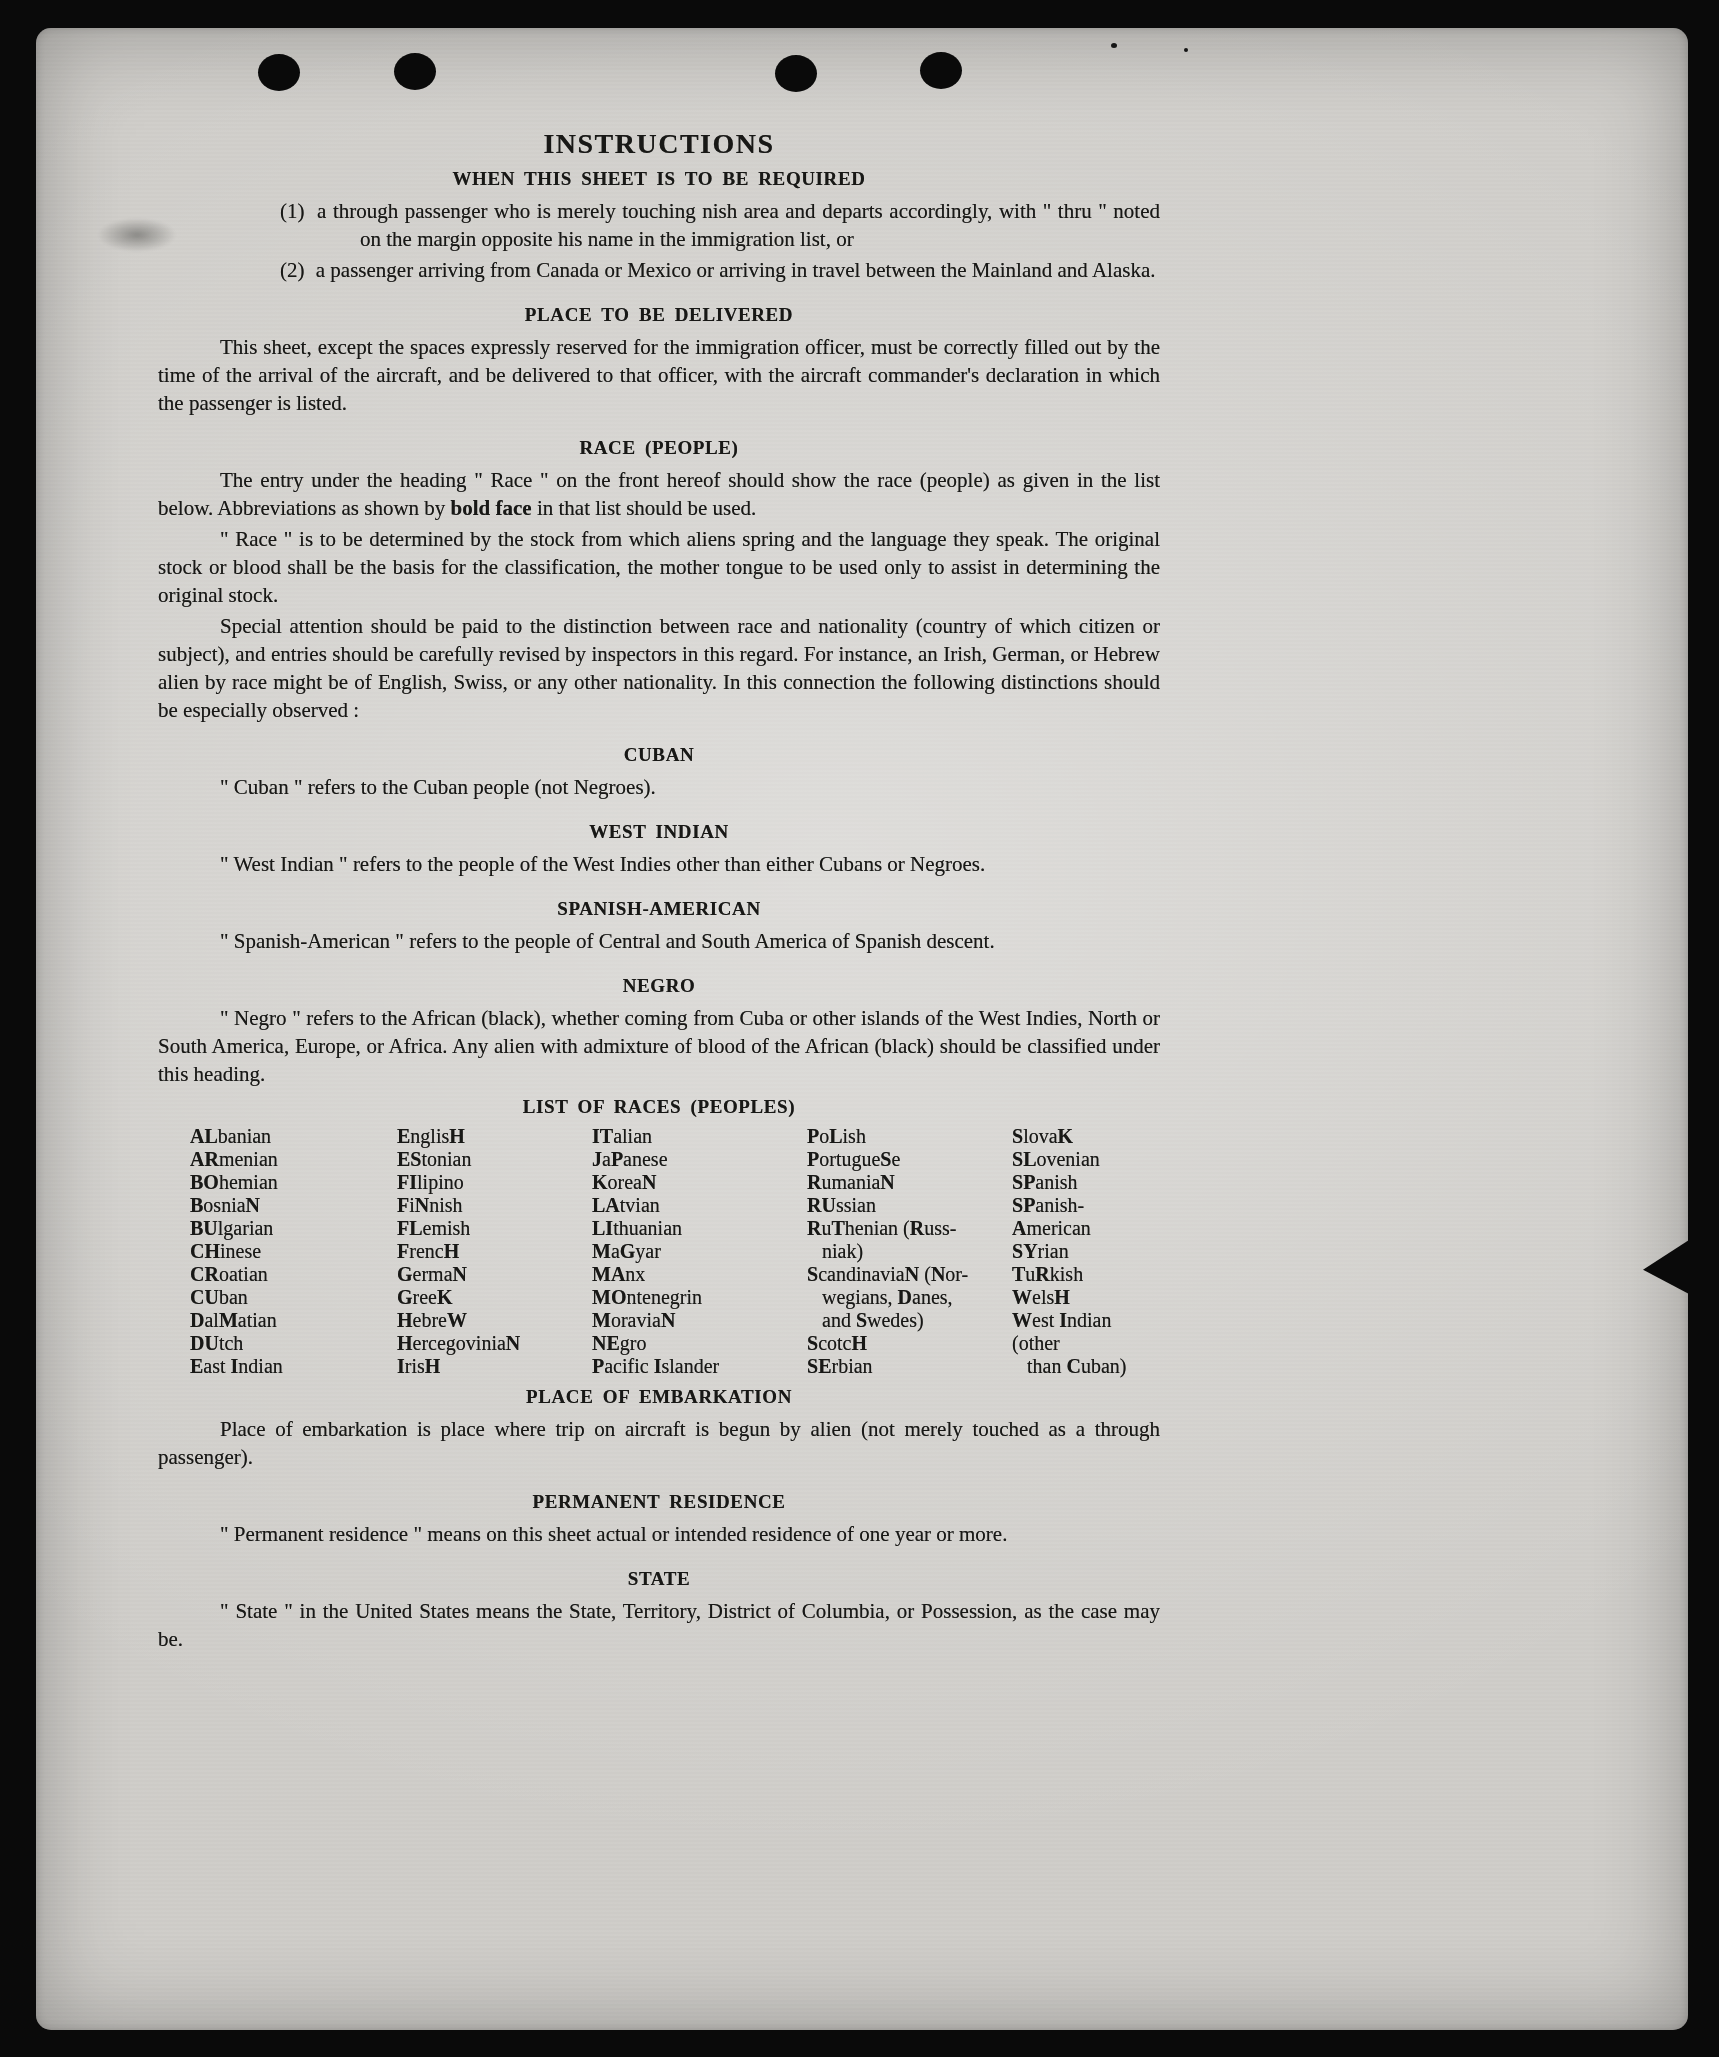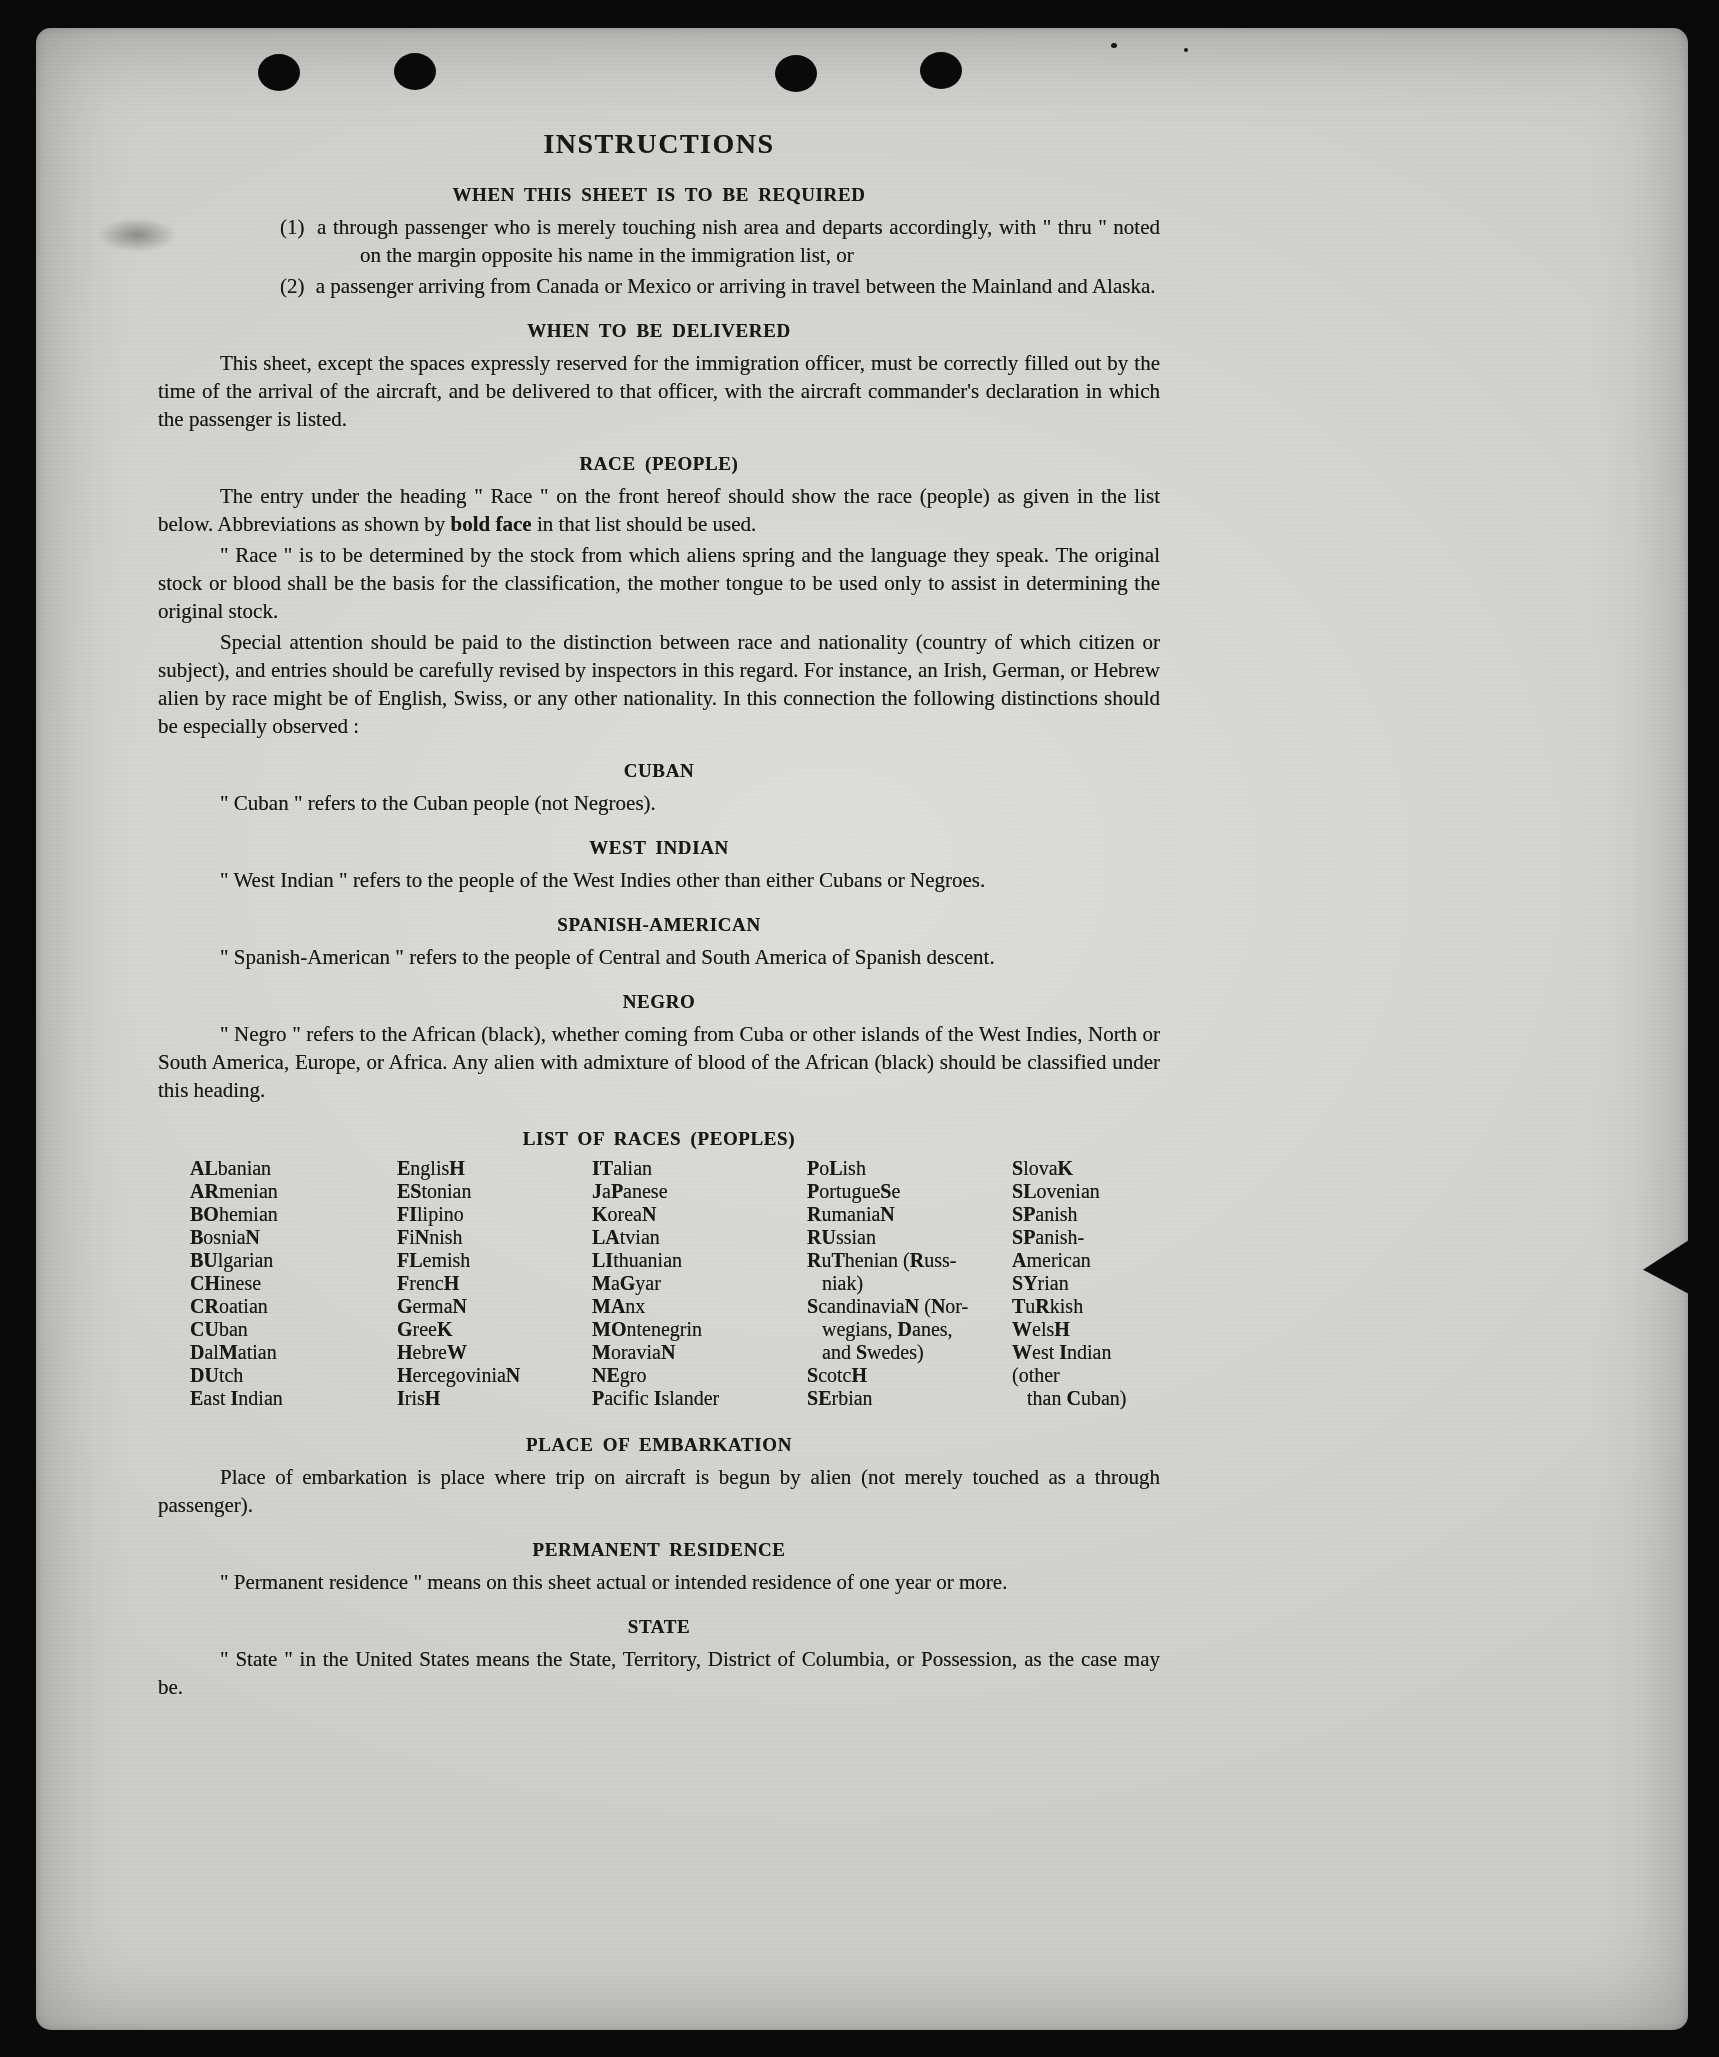--- a/index.html
+++ b/index.html
@@ -27,21 +27,21 @@
   .notch{
     position:absolute;right:-1px;top:1212px;width:46px;height:54px;
     background:#0a0a0a;clip-path:polygon(100% 0, 0 55%, 100% 100%);
   }
   .content{
     position:absolute;left:122px;top:0;width:1002px;
     color:#181816;text-shadow:0 0 0.5px rgba(24,24,22,0.55);
   }
   .title{margin:100px 0 4px;text-align:center;font-size:28px;font-weight:bold;letter-spacing:1.5px;}
   .shead{margin:20px 0 7px;text-align:center;font-size:19px;font-weight:bold;letter-spacing:0.6px;word-spacing:4px;}
-  .shead.tight{margin-top:24px;}
+  .shead.tight{margin-top:8px;}
   .para{font-size:21px;line-height:28px;text-align:justify;text-indent:62px;margin:0 0 3px;}
   .para b{font-weight:bold;}
   .olist{font-size:21px;line-height:28px;text-align:justify;padding-left:202px;text-indent:-80px;margin:3px 0;}
   .olist .num{padding-right:6px;}
   .races{display:flex;margin-top:5px;}
   .races .col{flex:0 0 auto;}
   .col.c1{width:207px}.col.c2{width:195px}.col.c3{width:215px}.col.c4{width:205px}.col.c5{width:180px}
   .race-item{font-size:20px;line-height:23px;white-space:pre-wrap;margin-left:32px;}
   .race-item b{font-weight:bold;}
 </style>
@@ -60,21 +60,21 @@
   <div class="notch"></div>
 
   <div class="content">
 
     <h1 class="title">INSTRUCTIONS</h1>
 
     <h2 class="shead tight">WHEN THIS SHEET IS TO BE REQUIRED</h2>
     <div class="olist"><span class="num">(1)</span> <span>a through passenger who is merely touching nish area and departs accordingly, with " thru " noted on the margin opposite his name in the immigration list, or</span></div>
     <div class="olist"><span class="num">(2)</span> <span>a passenger arriving from Canada or Mexico or arriving in travel between the Mainland and Alaska.</span></div>
 
-    <h2 class="shead">WHEN TO BE DELIVERED</h2>
+    <h2 class="shead">PLACE TO BE DELIVERED</h2>
     <p class="para">This sheet, except the spaces expressly reserved for the immigration officer, must be correctly filled out by the time of the arrival of the aircraft, and be delivered to that officer, with the aircraft commander's declaration in which the passenger is listed.</p>
 
     <h2 class="shead">RACE (PEOPLE)</h2>
     <p class="para"><span>The entry under the heading " Race " on the front hereof should show the race (people) as given in the list below.  Abbreviations as shown by </span><b>bold face</b><span> in that list should be used.</span></p>
     <p class="para">" Race " is to be determined by the stock from which aliens spring and the language they speak.  The original stock or blood shall be the basis for the classification, the mother tongue to be used only to assist in determining the original stock.</p>
     <p class="para">Special attention should be paid to the distinction between race and nationality (country of which citizen or subject), and entries should be carefully revised by inspectors in this regard.  For instance, an Irish, German, or Hebrew alien by race might be of English, Swiss, or any other nationality.  In this connection the following distinctions should be especially observed :</p>
 
     <h2 class="shead">CUBAN</h2>
     <p class="para">" Cuban " refers to the Cuban people (not Negroes).</p>
 

